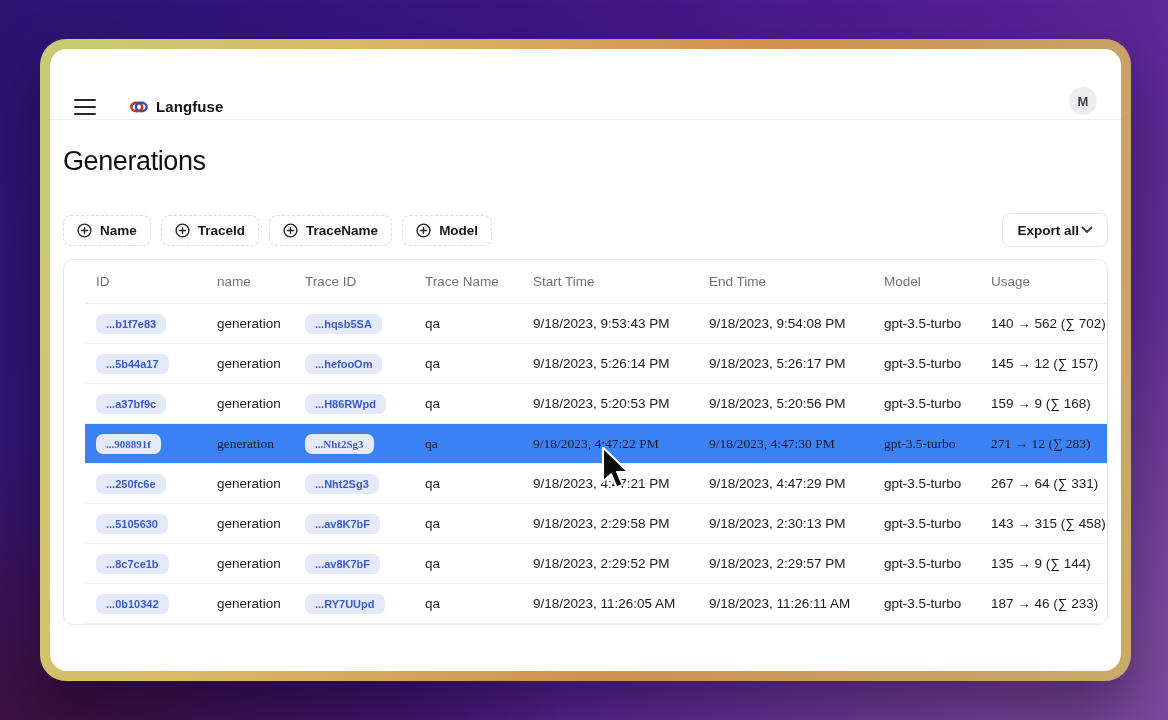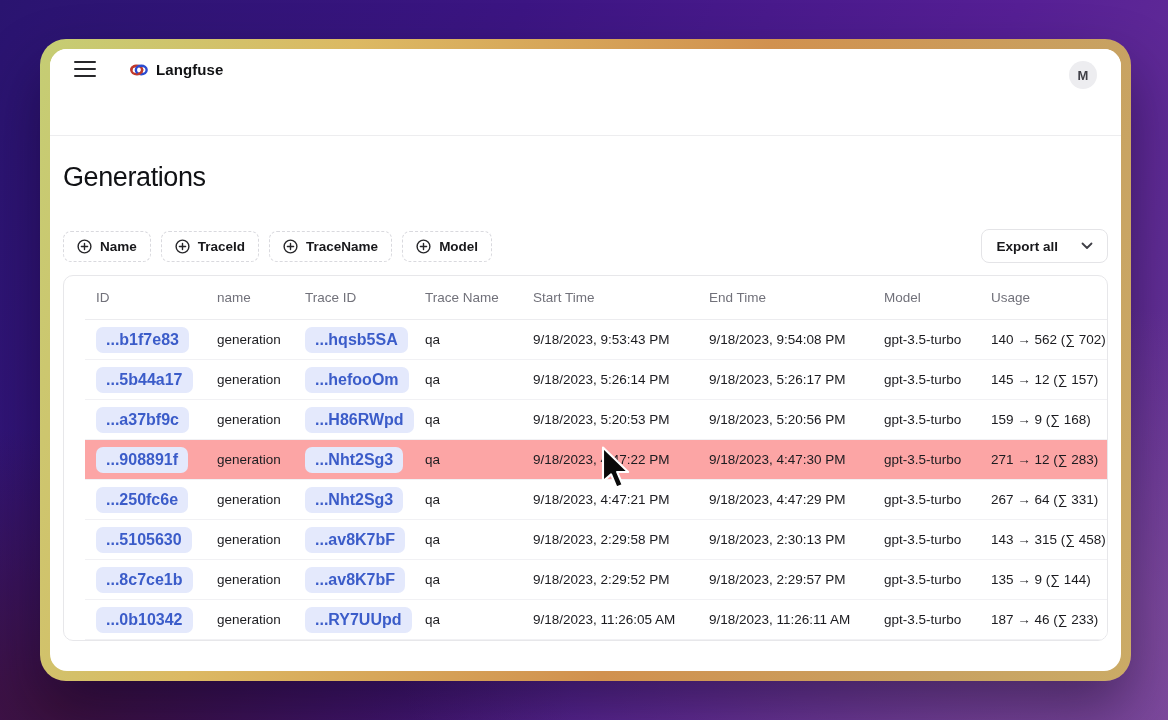--- a/index.html
+++ b/index.html
@@ -20,22 +20,22 @@
     border-radius: 26px; padding: 10px; box-sizing: border-box;
     background: linear-gradient(105deg, #c5cd74 0%, #dcb963 25%, #d1914f 58%, #c8a262 85%, #cbab66 100%);
     box-shadow: 0 30px 60px rgba(10,0,30,0.45);
   }
   .window {
     width: 100%; height: 100%; background: #ffffff; border-radius: 17px;
     overflow: hidden; display: flex; flex-direction: column;
   }
   
   .appbar {
-    flex: none; height: 62px; display: flex; align-items: flex-start;
-    padding: 12px 24px; border-bottom: 1px solid #ededef; background: #fff;
+    flex: none; height: 62px; display: flex; align-items: flex-end;
+    padding: 4px 24px; border-bottom: 1px solid #ededef; background: #fff;
   }
   .hamburger { width: 22px; height: 16px; display: flex; flex-direction: column; justify-content: space-between; cursor: pointer; }
   .hamburger span { display: block; height: 2.4px; background: #27272a; border-radius: 2px; }
   .brand { display: flex; align-items: center; gap: 8px; margin-left: 34px; }
   .brand-logo { width: 18px; height: 14px; }
   .brand-name { font-size: 15px; font-weight: 700; color: #111214; letter-spacing: 0.1px; }
   .appbar-spacer { flex: 1; }
   .avatar {
     width: 28px; height: 28px; border-radius: 50%; background: #ededf0;
     display: flex; align-items: center; justify-content: center;
@@ -53,45 +53,45 @@
     height: 31px; padding: 0 13px; background: #fff;
     border: 1px dashed #d9d9de; border-radius: 8px;
     display: inline-flex; align-items: center; gap: 8px;
     font-size: 13.5px; font-weight: 600; color: #18181b; cursor: pointer;
     font-family: inherit;
   }
   .chip svg { flex: none; }
   .export-btn {
     margin-left: auto; height: 34px; padding: 0 14px; background: #fff;
     border: 1px solid #e4e4e7; border-radius: 8px;
-    display: inline-flex; align-items: center; gap: 23px;
+    display: inline-flex; align-items: center; gap: 2px;
     font-size: 13.5px; font-weight: 600; color: #18181b; cursor: pointer;
     font-family: inherit;
   }
   
   .table-wrap {
     margin-top: 12px; border: 1px solid #e7e7ea; border-radius: 10px;
     overflow: hidden; background: #fff; padding-left: 21px;
   }
   table { width: 100%; border-collapse: collapse; table-layout: fixed; }
   th {
     height: 43px; text-align: left; font-size: 13.5px; font-weight: 500;
     color: #71717a; padding: 0 8px 0 11px; border-bottom: 1px solid #ececef;
     white-space: nowrap; overflow: hidden;
   }
   td {
     height: 39px; font-size: 13.5px; color: #1b1b1f;
     padding: 0 8px 0 11px; border-bottom: 1px solid #f1f1f4;
     white-space: nowrap; overflow: hidden;
   }
   tbody tr { cursor: pointer; background: #fff; }
-  tbody tr.hovered { background: #fca5a5; }
+  tbody tr.hovered { background: #3b82f6; font-family: Liberation Serif, serif; }
   .badge {
     display: inline-block; background: #e4e9fc; color: #3b5cc9;
-    font-weight: 600; font-size: 16px; padding: 4px 10px;
+    font-weight: 600; font-size: 11px; padding: 4px 10px;
     border-radius: 7px; cursor: pointer;
   }
   
   .cursor { position: absolute; left: 597px; top: 446px; pointer-events: none; }
 </style>
 </head>
 <body>
 
 <div class="scene">
   <div class="frame">

